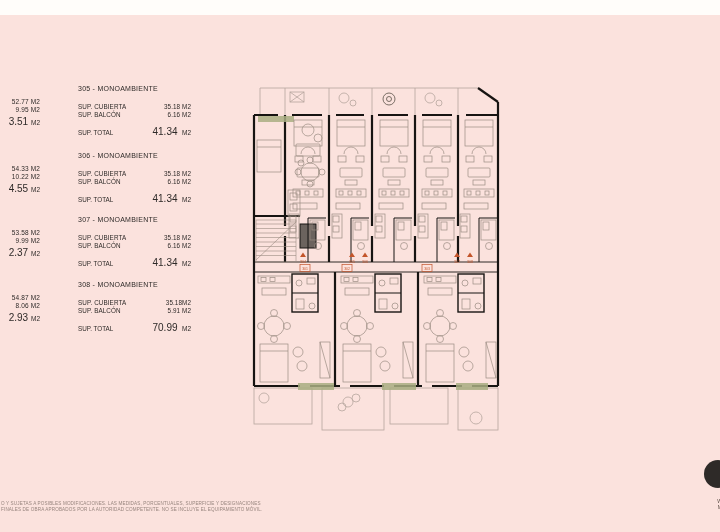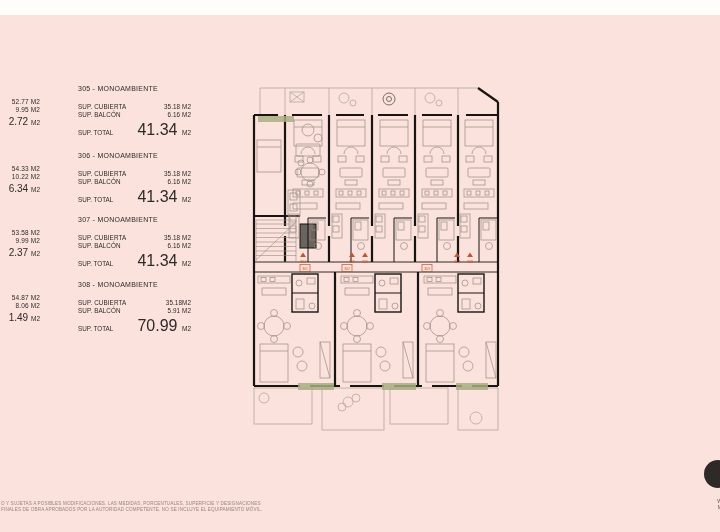--- a/index.html
+++ b/index.html
@@ -12,57 +12,57 @@
   .clip-line{font-size:6.5px;line-height:8.4px;letter-spacing:.15px;}
   .clip-total{font-size:10px;line-height:11px;margin-top:1.5px;}
   .clip-total .m2{font-size:6.5px;}
 
   
   .spec{position:absolute;left:78px;width:113px;}
   .spec-title{font-size:7px;letter-spacing:.25px;margin-bottom:11px;}
   .spec-row{display:flex;justify-content:space-between;font-size:6.3px;line-height:8.3px;letter-spacing:.1px;}
   .spec-total{display:flex;justify-content:space-between;align-items:baseline;margin-top:1px;}
   .spec-total .lbl{font-size:6.3px;}
-  .spec-total .val{font-size:16px;}
+  .spec-total .val{font-size:10px;}
   .spec-total .m2{font-size:6.5px;}
 
   .plan{position:absolute;left:252px;top:86px;width:248px;height:346px;margin:0;}
   .plan svg{display:block;width:248px;height:346px;}
 
   .disclaimer{position:absolute;left:1px;top:501px;font-size:4.6px;line-height:5.8px;color:#97857e;letter-spacing:.15px;white-space:nowrap;}
 
   .brand-circle{position:absolute;right:-12px;top:460px;width:28px;height:28px;border-radius:50%;background:#2e2a28;}
   .brand-text{position:absolute;right:-2px;top:499px;font-size:5px;line-height:5.8px;color:#5a4c44;text-align:right;}
 </style>
 </head>
 <body>
 
 <div class="stage">
   <div class="top-strip"></div>
 
   <div>
     <div class="clip-group" style="top:98px">
       <div class="clip-line">52.77 M2</div>
       <div class="clip-line">9.95 M2</div>
-      <div class="clip-total"><span>2.72</span> <span class="m2">M2</span></div>
+      <div class="clip-total"><span>3.51</span> <span class="m2">M2</span></div>
     </div>
     <div class="clip-group" style="top:165px">
       <div class="clip-line">54.33 M2</div>
       <div class="clip-line">10.22 M2</div>
-      <div class="clip-total"><span>6.34</span> <span class="m2">M2</span></div>
+      <div class="clip-total"><span>4.55</span> <span class="m2">M2</span></div>
     </div>
     <div class="clip-group" style="top:229px">
       <div class="clip-line">53.58 M2</div>
       <div class="clip-line">9.99 M2</div>
       <div class="clip-total"><span>2.37</span> <span class="m2">M2</span></div>
     </div>
     <div class="clip-group" style="top:294px">
       <div class="clip-line">54.87 M2</div>
       <div class="clip-line">8.06 M2</div>
-      <div class="clip-total"><span>1.49</span> <span class="m2">M2</span></div>
+      <div class="clip-total"><span>2.93</span> <span class="m2">M2</span></div>
     </div>
   </div>
 
   <section>
     <div class="spec" style="top:85px">
       <div class="spec-title">305 - MONOAMBIENTE</div>
       <div class="spec-row">
           <span>SUP. CUBIERTA</span>
           <span>35.18 M2</span>
         </div>

